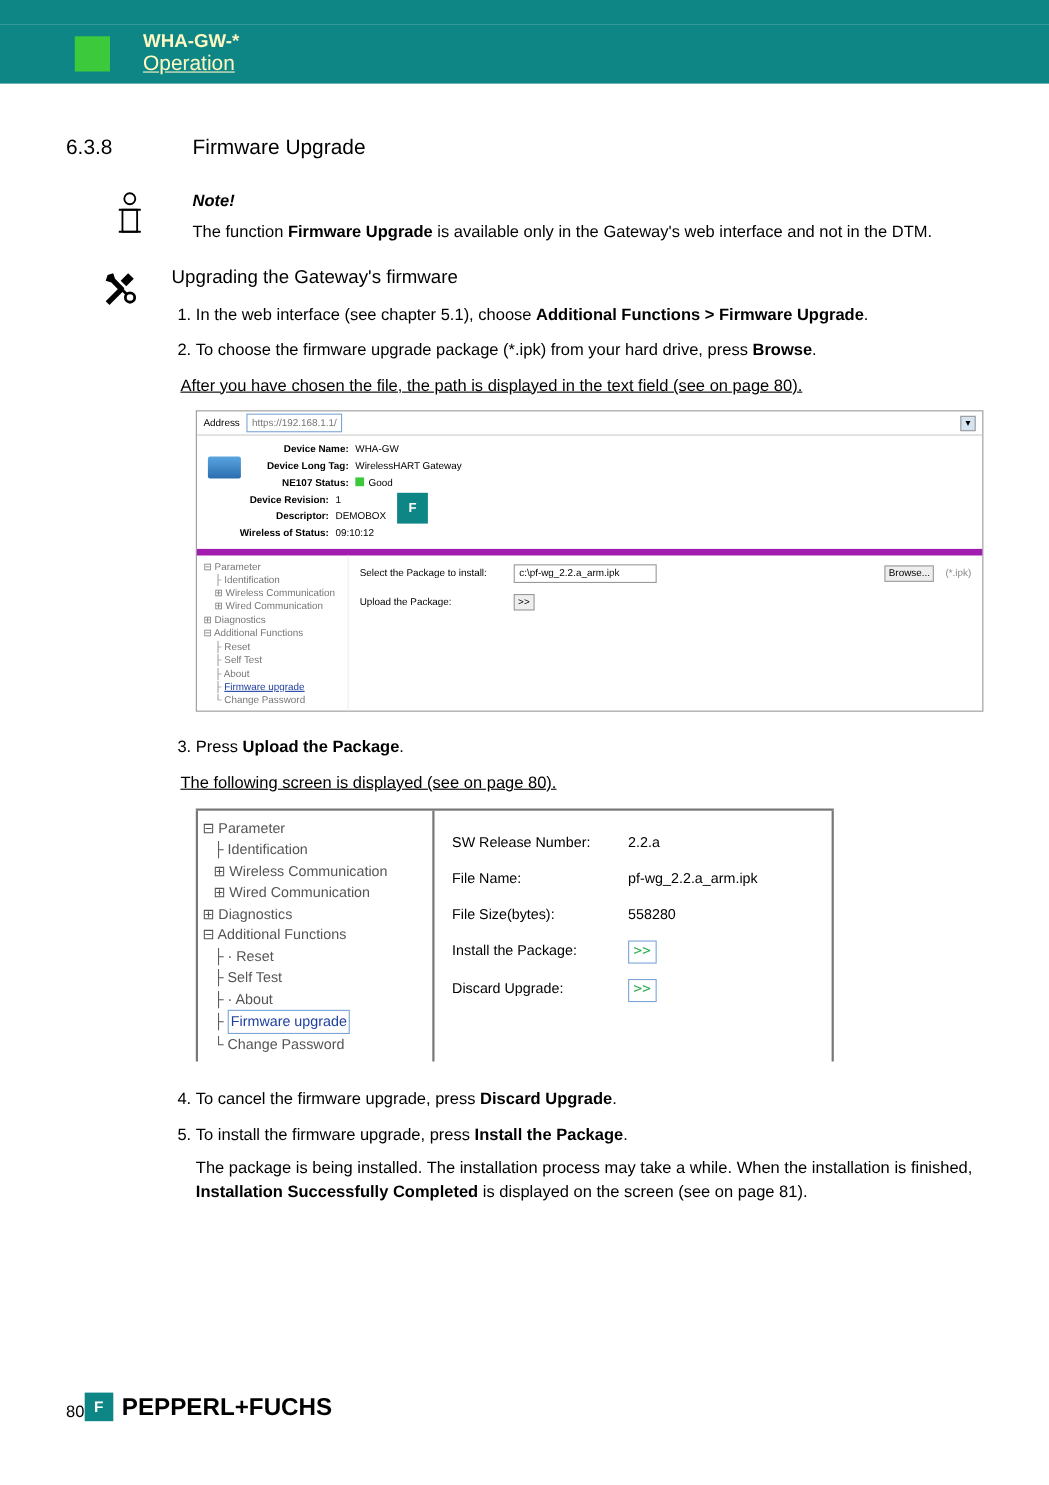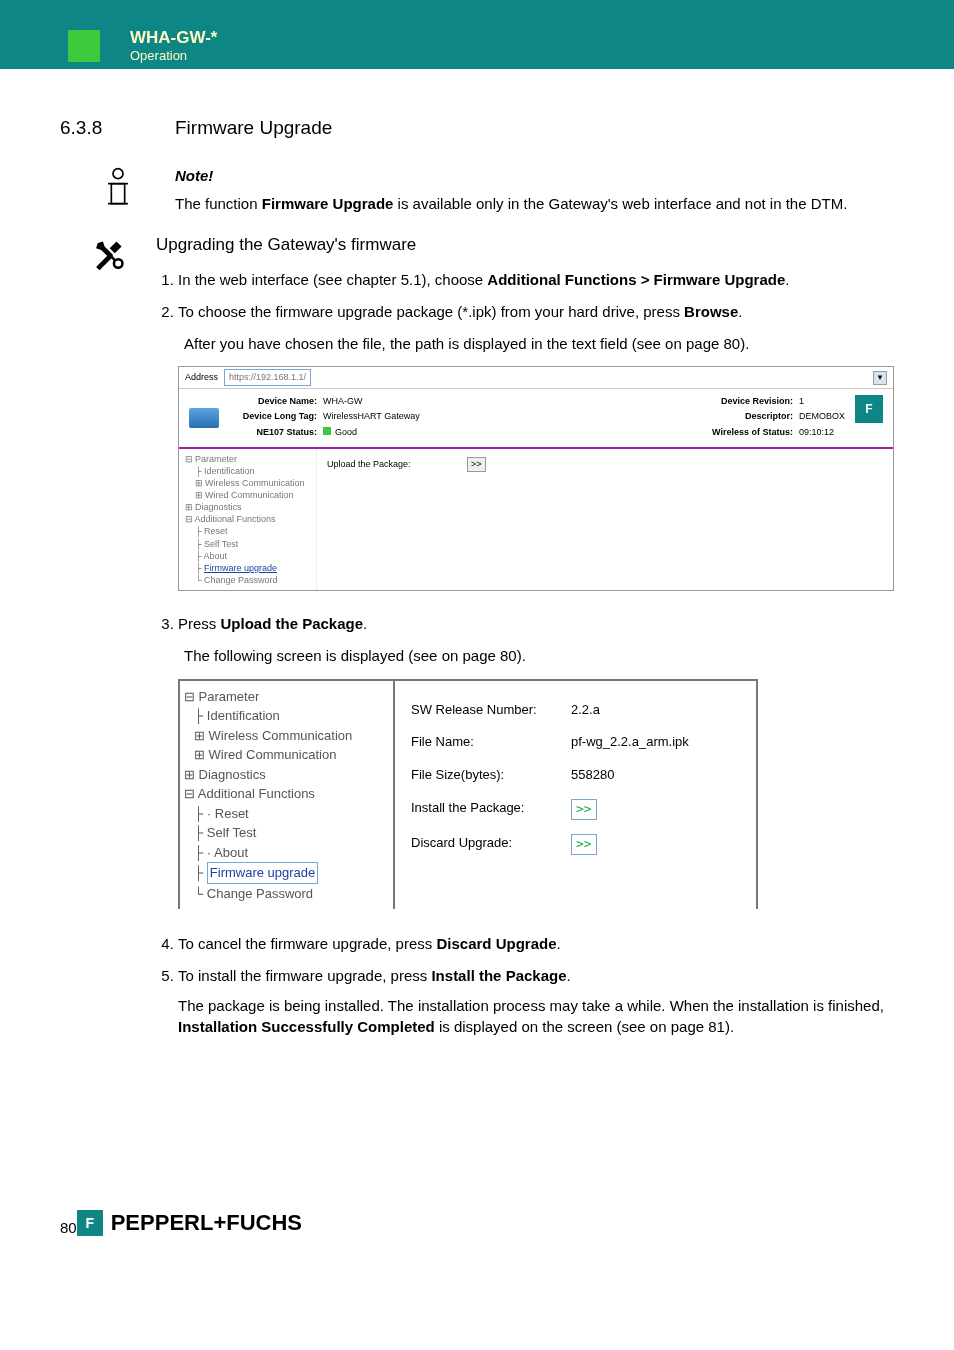--- a/index.html
+++ b/index.html
@@ -2,40 +2,40 @@
 <html><head>
 <meta charset="utf-8">
 <style>
   * { box-sizing: border-box; margin: 0; padding: 0; }
   body { font-family: Arial, Helvetica, sans-serif; background: #fff; color: #000; width: 954px; }
   .teal-top-bar { height: 22px; background: #0f8686; width: 100%; }
   .hdr-wrap { background:#0f8686; padding:6px 0 6px 0; display:flex; align-items:center; }
   .hdr-wrap .sq { width:32px; height:32px; background:#3cca3c; margin-left:68px; }
   .hdr-wrap .txt { margin-left:30px; color:#fef9c3; }
   .hdr-wrap .txt .m { font-weight:bold; font-size:17px; }
-  .hdr-wrap .txt .s { font-size:13px; }
+  .hdr-wrap .txt .s { font-size:19px;text-decoration:underline; }
   .content { padding: 0 60px 0 60px; }
   .section-row { display: flex; margin-top: 48px; margin-bottom: 26px; }
   .section-number { width: 115px; font-size: 19px; color: #000; }
   .section-title { font-size: 19px; color: #000; }
   .body-row { display: flex; margin-bottom: 10px; }
   .icon-col { width: 115px; display: flex; justify-content: center; align-items: flex-start; padding-top: 2px; }
   .text-col { flex: 1; font-size: 15px; line-height: 1.45; }
   .note-title { font-style: italic; font-weight: bold; margin-bottom: 6px; }
   .subheading { font-size: 17px; margin-bottom: 12px; }
   ol.steps { list-style: decimal; padding-left: 22px; }
   ol.steps li { margin-bottom: 10px; }
-  .after-step { margin-left: 28px; margin-bottom: 12px; }
+  .after-step { margin-left: 8px; margin-bottom: 12px; text-decoration: underline; }
   .bold { font-weight: bold; }
   .screenshot1 { border: 1px solid #999; width: 716px; margin-left: 22px; margin-bottom: 22px; font-size: 9px; }
   .s1-addr { border-bottom: 1px solid #ccc; padding: 2px 6px; display:flex; align-items:center; justify-content:space-between; }
   .s1-addr .left { display:flex; align-items:center; gap:6px; }
   .s1-addr .urlbox { border:1px solid #7aa5d6; padding:1px 4px; color:#777; }
   .s1-addr .dropdown { width:14px; height:14px; border:1px solid #999; background:#d6e3f1; display:flex; align-items:center; justify-content:center; font-size:9px;}
-  .s1-header { display:flex; justify-content:space-between; padding:6px 10px; border-bottom:2px solid #a21caf; }
+  .s1-header { display:flex; justify-content:space-between; padding:6px 10px; border-bottom:6px solid #a21caf;flex-direction:column; }
   .s1-header .kv { display:flex; gap:6px; margin-bottom:2px; }
   .s1-header .k { font-weight:bold; text-align:right; width:90px; }
   .s1-header .rightcol { display:flex; align-items:flex-start; gap:10px;}
   .s1-logo { width:28px; height:28px; background:#0f8686; color:#fff; display:flex; align-items:center; justify-content:center; font-weight:bold; font-size:12px; }
   .s1-body { display:flex; }
   .s1-tree { width:138px; border-right:1px solid #eee; padding:4px 6px; line-height:1.35; color:#777; }
   .s1-tree .hl { color:#2040a0; text-decoration:underline; }
   .s1-main { flex:1; padding:8px 10px; }
   .s1-row { display:flex; align-items:center; margin-bottom:10px; gap:10px; }
   .s1-row .lbl { width:130px; }
@@ -172,20 +172,27 @@
             <div>⊞ <span>Diagnostics</span></div>
             <div>⊟ <span>Additional Functions</span></div>
             <div class="tree-ind1">├ <span>Reset</span></div>
             <div class="tree-ind1">├ <span>Self Test</span></div>
             <div class="tree-ind1">├ <span>About</span></div>
             <div class="tree-ind1">├ <span class="hl">Firmware upgrade</span></div>
             <div class="tree-ind1">└ <span>Change Password</span></div>
           </div>
           <div class="s1-main">
             <div class="s1-row">
+              <span class="lbl">Select the Package to install:</span>
+              <span class="inp">c:\pf-wg_2.2.a_arm.ipk</span>
+              <span style="flex:1"></span>
+              <span class="btn">Browse...</span>
+              <span class="ext">(*.ipk)</span>
+            </div>
+            <div class="s1-row">
               <span class="lbl">Upload the Package:</span>
               <span class="btn">&gt;&gt;</span>
             </div>
           </div>
         </div>
       </div>
 
       <ol class="steps" start="3">
         <li>
           <span>Press </span><span class="bold">Upload the Package</span><span>.</span>

